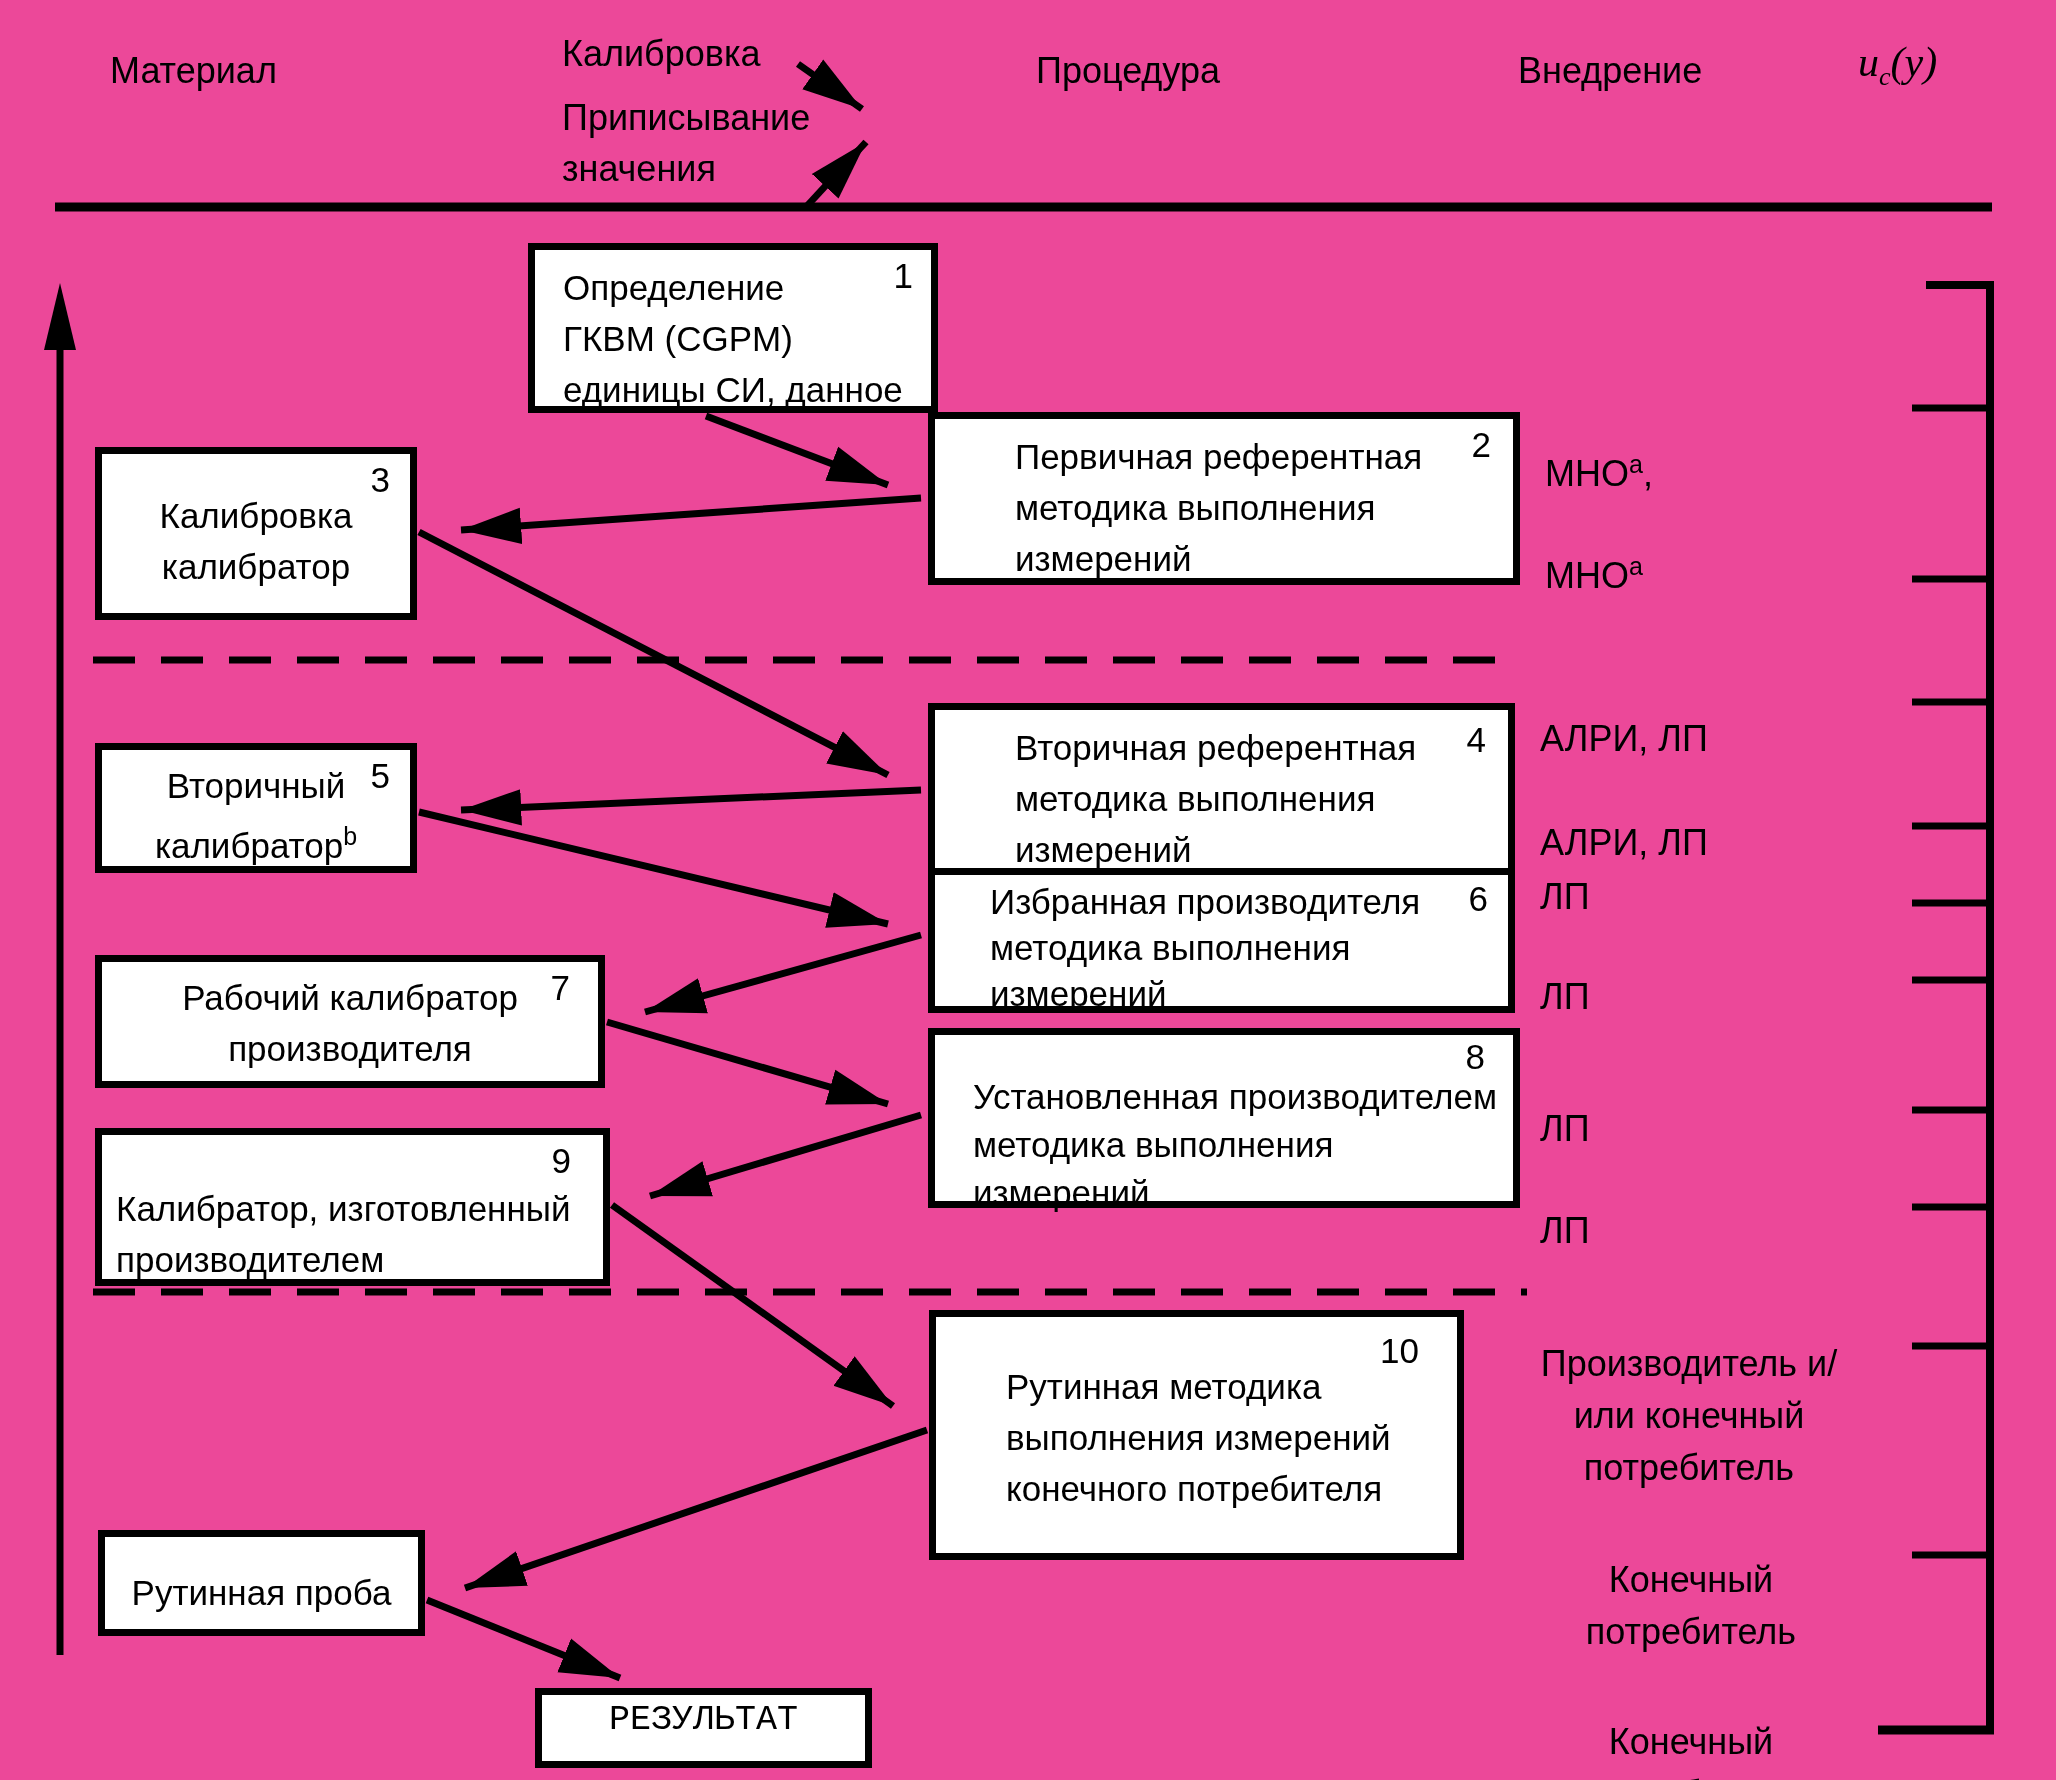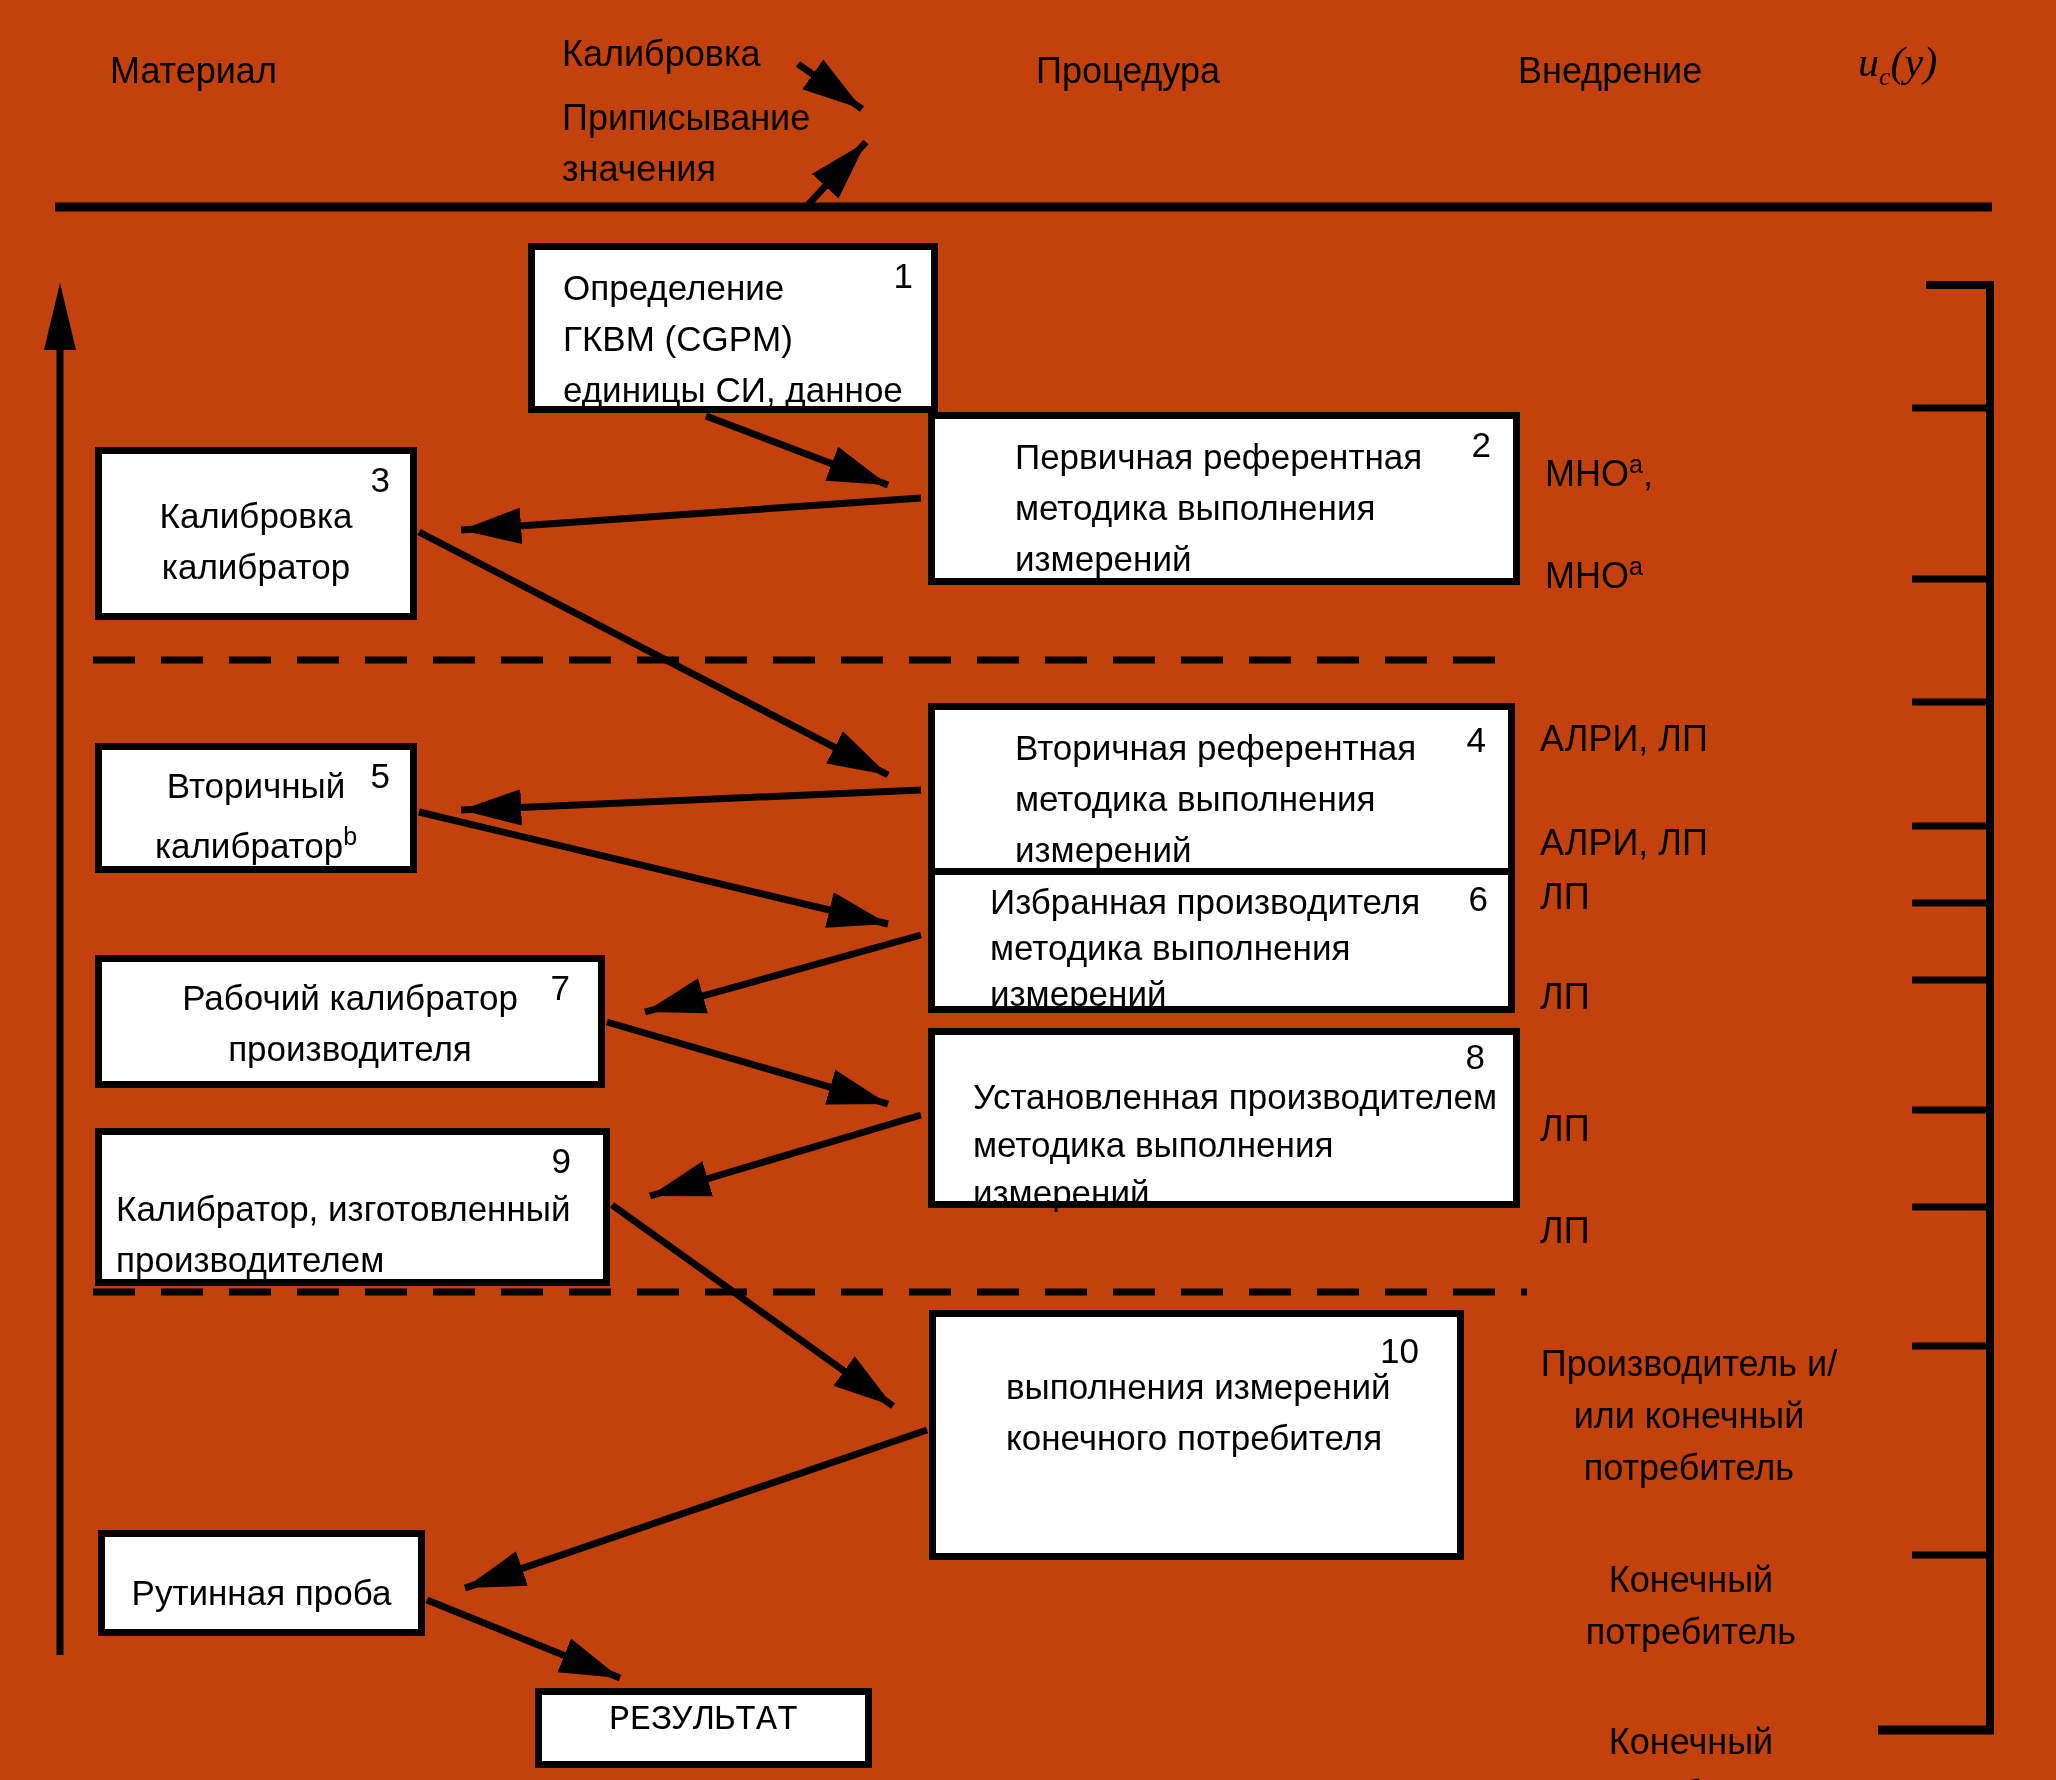--- a/index.html
+++ b/index.html
@@ -1,17 +1,17 @@
 <!DOCTYPE html>
 <html><head>
 <meta charset="utf-8">
 <style>
   html,body{margin:0;padding:0;background:#fff;}
   #canvas{
-    position:relative;width:2056px;height:1780px;background:#c2410c;
+    position:relative;width:2056px;height:1780px;background:#ec4899;
     font-family:"Liberation Sans", sans-serif;color:#000;overflow:hidden;
   }
   #lines{position:absolute;left:0;top:0;z-index:1;}
   .hdr{position:absolute;z-index:3;font-size:36px;white-space:nowrap;}
   .uc{font-family:"Liberation Serif", serif;font-size:42px;font-style:italic;}
   .uc sub{font-size:26px;font-style:italic;}
   .box{
     position:absolute;z-index:2;background:#fff;border:7px solid #000;
     box-sizing:border-box;font-size:35px;line-height:51px;
   }
@@ -134,20 +134,21 @@
   </div>
 
   <div class="box" style="left:95px;top:1128px;width:515px;height:158px;padding:48px 0 0 14px;">
     <span class="num" style="top:8px;right:32px;">9</span>
     <div class="ln">Калибратор, изготовленный</div>
     <div class="ln">производителем</div>
   </div>
 
   <div class="box" style="left:929px;top:1310px;width:535px;height:250px;padding:44px 0 0 70px;">
     <span class="num" style="top:16px;right:38px;">10</span>
+    <div class="ln">Рутинная методика</div>
     <div class="ln">выполнения измерений</div>
     <div class="ln">конечного потребителя</div>
   </div>
 
   <div class="box ctr" style="left:98px;top:1530px;width:327px;height:106px;padding-top:30px;">
     <div class="ln">Рутинная проба</div>
   </div>
 
   <div class="box ctr" style="left:535px;top:1688px;width:337px;height:80px;font-family:Liberation Mono, monospace;">
     <div class="ln">РЕЗУЛЬТАТ</div>

